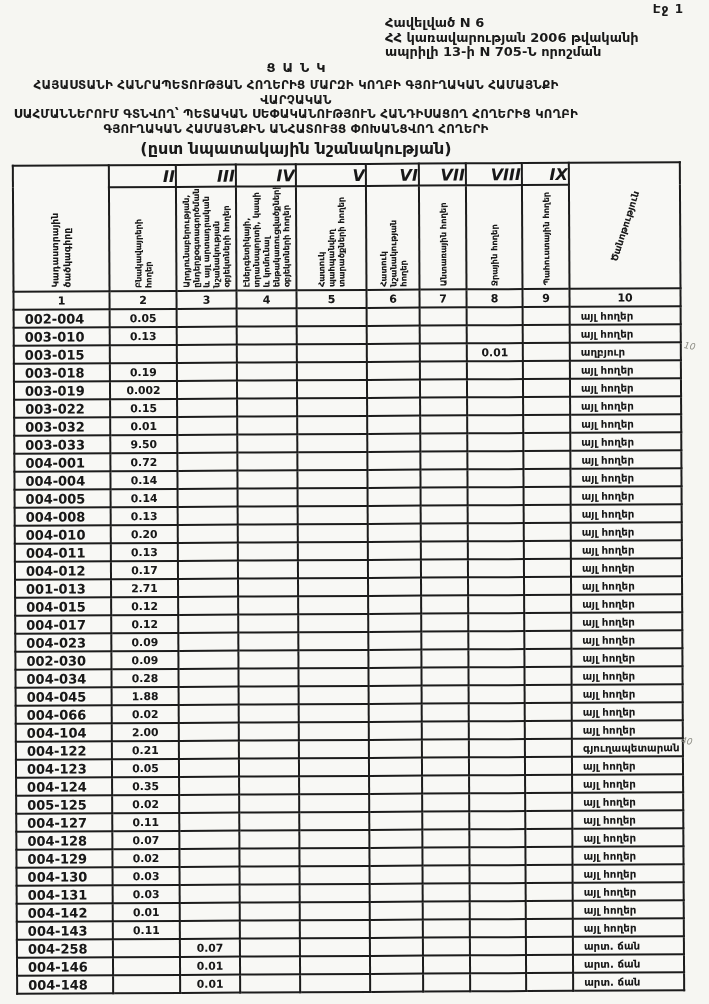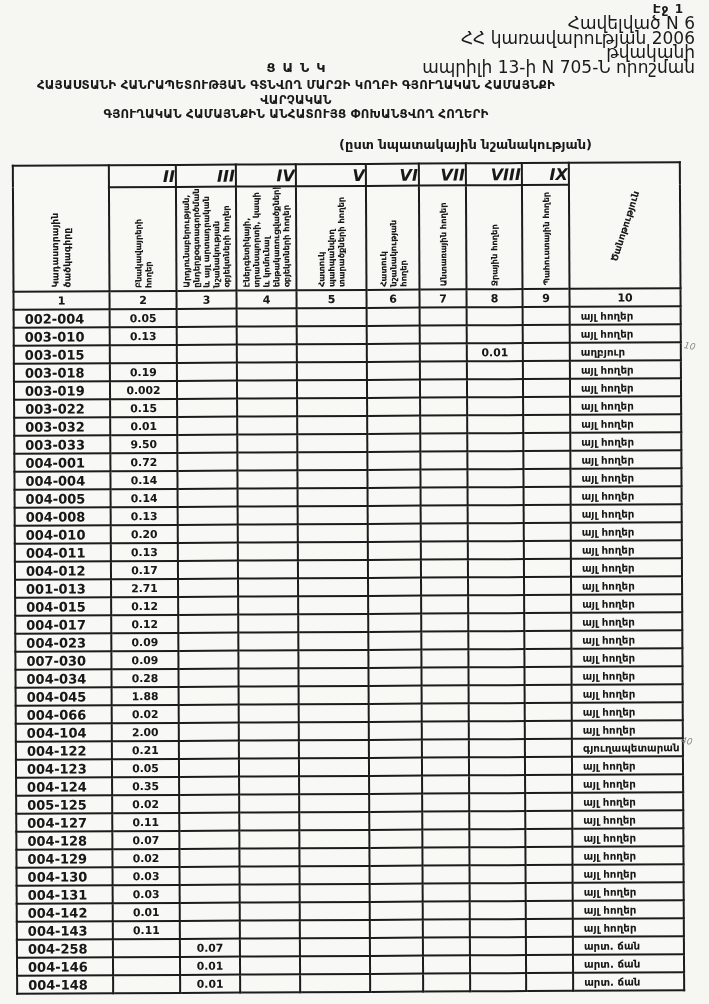--- a/index.html
+++ b/index.html
@@ -11,29 +11,29 @@
     position:relative;
     overflow:hidden;
     -webkit-font-smoothing:none;
   }
   .pageno{
     position:absolute;top:2px;right:25px;
     font-size:12px;font-weight:700;letter-spacing:1px;
   }
   .appendix{
     position:absolute;top:16px;right:14px;width:310px;
-    text-align:right;font-size:17px;font-weight:400;line-height:14.5px;
+    text-align:left;font-size:13px;font-weight:700;line-height:14.5px;
   }
   .titleblock{
     position:absolute;top:60px;left:0;width:592px;
     text-align:center;font-weight:700;
   }
   .cank{font-size:13px;letter-spacing:7px;padding-left:7px;margin-bottom:3px;}
   .titleline{font-size:11.8px;line-height:14.5px;letter-spacing:0.2px;}
-  .subtitle{font-size:13px;margin-top:15px;text-align:right;}
+  .subtitle{font-size:16px;margin-top:3px;}
   .tablewrap{
     position:absolute;top:163px;left:14px;
     transform:rotate(-0.3deg);
     transform-origin:50% 50%;
   }
   table{border-collapse:collapse;table-layout:fixed;width:667px;background:#f8f8f5;}
   td{
     border:2px solid #1c1c1c;
     padding:0;overflow:hidden;
     font-weight:700;color:#181818;
@@ -70,21 +70,22 @@
 <div class="pageno">Էջ 1</div>
 
 <div class="appendix">
   <div>Հավելված N 6</div>
   <div>ՀՀ կառավարության 2006 թվականի</div>
   <div>ապրիլի 13-ի N 705-Ն որոշման</div>
 </div>
 
 <div class="titleblock">
   <div class="cank">ՑԱՆԿ</div>
-  <div class="titleline">ՀԱՅԱՍՏԱՆԻ ՀԱՆՐԱՊԵՏՈՒԹՅԱՆ ԳՏՆՎՈՂ ՄԱՐԶԻ ԿՈՂԲԻ ԳՅՈՒՂԱԿԱՆ ՀԱՄԱՅՆՔԻ ՎԱՐՉԱԿԱՆ</div>
+  <div class="titleline">ՀԱՅԱՍՏԱՆԻ ՀԱՆՐԱՊԵՏՈՒԹՅԱՆ ՀՈՂԵՐԻՑ ՄԱՐԶԻ ԿՈՂԲԻ ԳՅՈՒՂԱԿԱՆ ՀԱՄԱՅՆՔԻ ՎԱՐՉԱԿԱՆ</div>
+  <div class="titleline">ՍԱՀՄԱՆՆԵՐՈՒՄ ԳՏՆՎՈՂ՝ ՊԵՏԱԿԱՆ ՍԵՓԱԿԱՆՈՒԹՅՈՒՆ ՀԱՆԴԻՍԱՑՈՂ ՀՈՂԵՐԻՑ ԿՈՂԲԻ</div>
   <div class="titleline">ԳՅՈՒՂԱԿԱՆ ՀԱՄԱՅՆՔԻՆ ԱՆՀԱՏՈՒՅՑ ՓՈԽԱՆՑՎՈՂ ՀՈՂԵՐԻ</div>
   <div class="subtitle">(ըստ նպատակային նշանակության)</div>
 </div>
 
 <div class="tablewrap">
   <table>
     <colgroup>
       <col style="width:96px">
         <col style="width:67px">
         <col style="width:60px">
@@ -395,21 +396,21 @@
           <td class="val"></td>
           <td class="val"></td>
           <td class="val"></td>
           <td class="val"></td>
           <td class="val"></td>
           <td class="val"></td>
           <td class="val"></td>
           <td class="note">այլ հողեր</td>
         </tr>
         <tr>
-          <td class="code">007-030</td>
+          <td class="code">002-030</td>
           <td class="val">0.09</td>
           <td class="val"></td>
           <td class="val"></td>
           <td class="val"></td>
           <td class="val"></td>
           <td class="val"></td>
           <td class="val"></td>
           <td class="val"></td>
           <td class="note">այլ հողեր</td>
         </tr>

